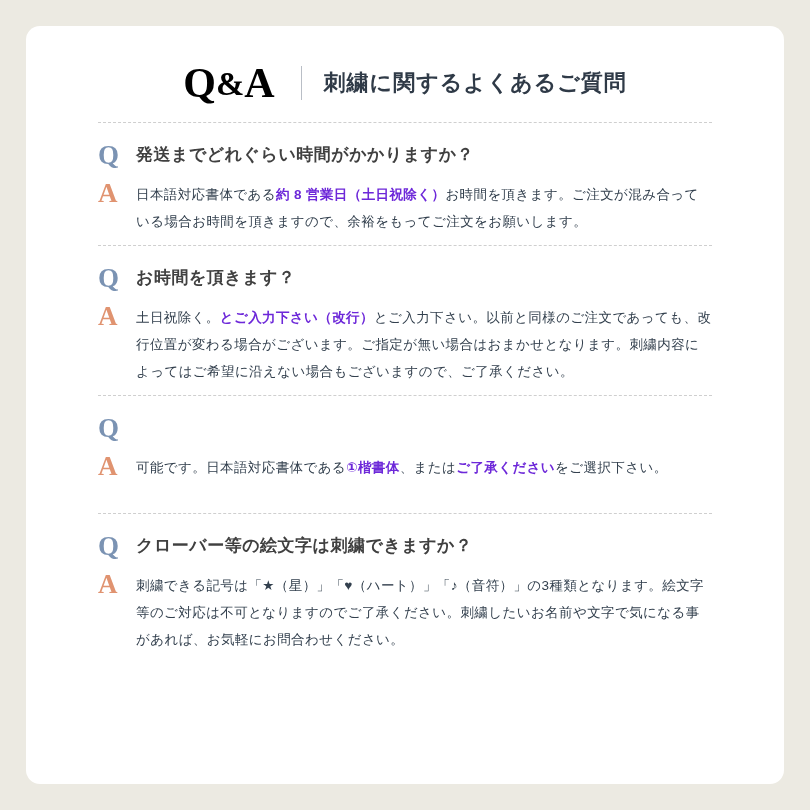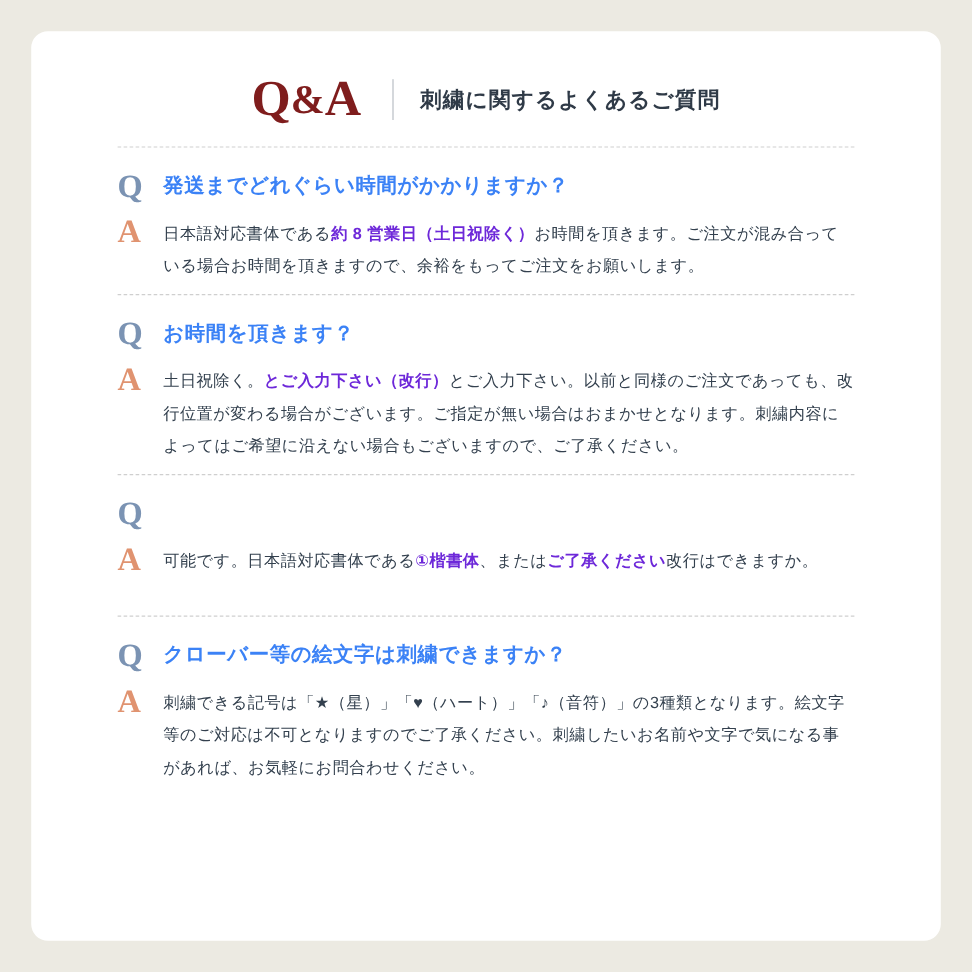--- a/index.html
+++ b/index.html
@@ -28,37 +28,37 @@
     display: flex;
     align-items: center;
     justify-content: center;
     padding-top: 36px;
     padding-bottom: 10px;
   }
   .qa-logo {
     font-family: "Liberation Serif", "DejaVu Serif", serif;
     font-size: 42px;
     font-weight: 700;
-    color: #7f1d1d;
+    color: #000000;
     letter-spacing: 0px;
     line-height: 1;
     display: inline-block;
   }
   .qa-logo .amp {
     font-size: 34px;
     vertical-align: 2px;
   }
   .header-divider {
     width: 1px;
     height: 34px;
     background: #b9bec6;
     margin: 0 22px 0 26px;
   }
   .header-title {
-    font-size: 18px;
+    font-size: 22px;
     color: #2f3a47;
     font-weight: 700;
     letter-spacing: 1px;
   }
   .qa-list {
     margin: 0 auto;
     width: 614px;
     padding-top: 8px;
   }
   .qa-item {
@@ -79,21 +79,21 @@
     font-weight: 700;
     color: #7b93b3;
     line-height: 1;
     width: 38px;
     flex: 0 0 38px;
     padding-top: 1px;
   }
   .q-text {
     font-size: 17px;
     font-weight: 700;
-    color: #3b82f6;
+    color: #404040;
     line-height: 1.4;
     letter-spacing: 0.5px;
     padding-top: 2px;
   }
   .a-row {
     display: flex;
     align-items: flex-start;
   }
   .a-mark {
     font-family: "Liberation Serif", "DejaVu Serif", serif;
@@ -155,21 +155,21 @@
         <div class="a-text"><span>土日祝除く。</span><span class="hl">とご入力下さい（改行）</span><span>とご入力下さい。以前と同様のご注文であっても、改行位置が変わる場合がございます。ご指定が無い場合はおまかせとなります。刺繍内容によってはご希望に沿えない場合もございますので、ご了承ください。</span></div>
       </div>
     </div>
 
     <div class="qa-item">
       <div class="q-row">
         <div class="q-mark">Q</div>
       </div>
       <div class="a-row">
         <div class="a-mark">A</div>
-        <div class="a-text"><span>可能です。日本語対応書体である</span><span class="hl">①楷書体</span><span>、または</span><span class="hl">ご了承ください</span><span>改行はできますか。</span></div>
+        <div class="a-text"><span>可能です。日本語対応書体である</span><span class="hl">①楷書体</span><span>、または</span><span class="hl">ご了承ください</span><span>をご選択下さい。</span></div>
       </div>
       <div class="spacer-gap"></div>
     </div>
 
     <div class="qa-item">
       <div class="q-row">
         <div class="q-mark">Q</div>
         <div class="q-text">クローバー等の絵文字は刺繍できますか？</div>
       </div>
       <div class="a-row">

